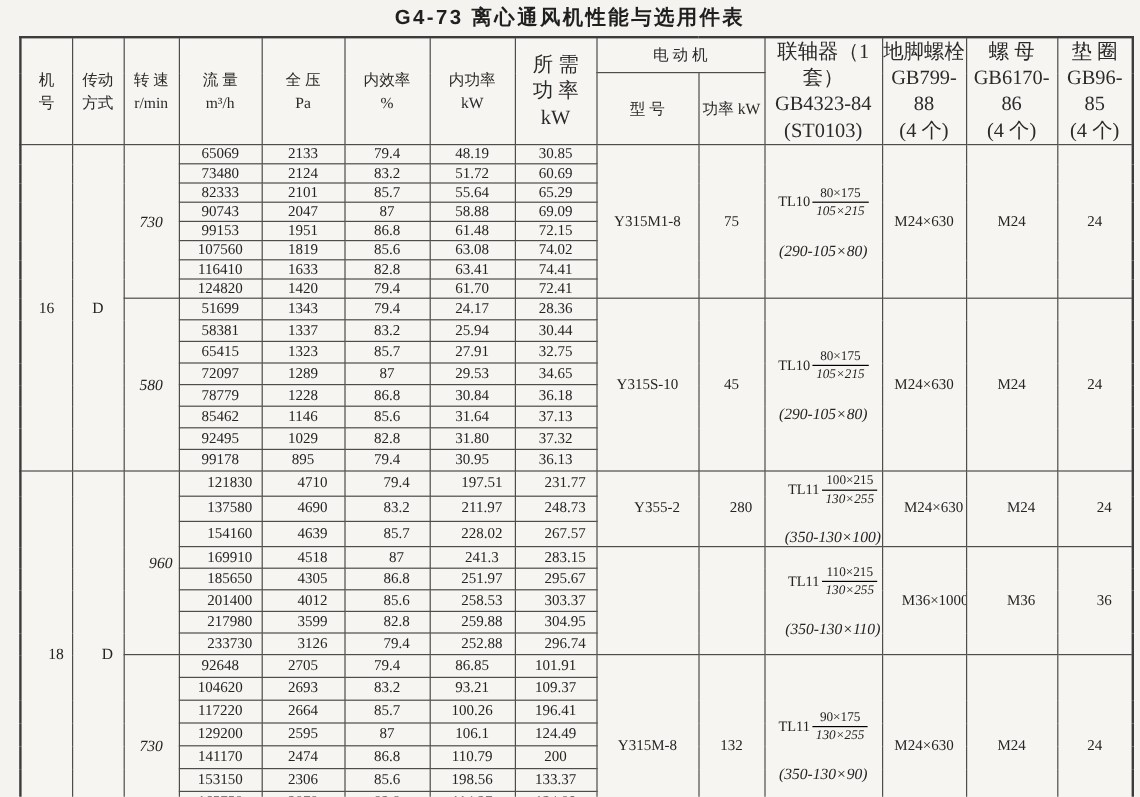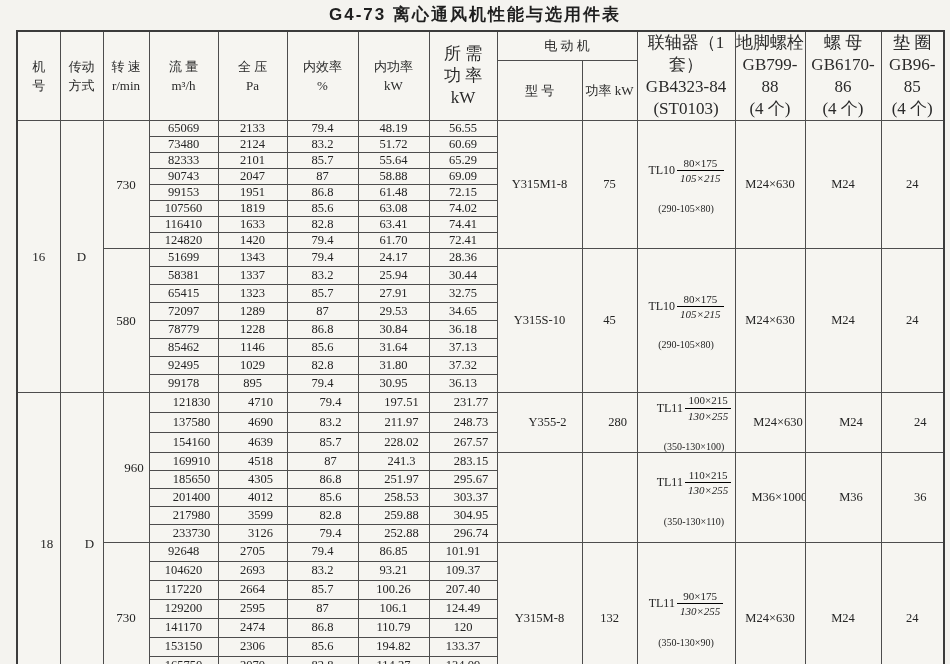--- a/index.html
+++ b/index.html
@@ -36,27 +36,27 @@
   }
   tr.h1 { height:26px; }
   tr.h2 { height:52px; }
   th.tight { line-height:1.3; font-size:17px; }
   td { font-size:12.5px; line-height:1.1; color:#242424; }
   tr.blk-0 td { height:15px; }
   tr.blk-1 td { height:17px; }
   tr.blk-2 td { height:17px;padding-left:16px; }
   tr.blk-3 td { height:18px; }
   td.c-mno, td.c-drv { font-size:13px;margin-left:32px; }
-  td.c-spd { font-size:13px; }
+  td.c-spd { font-size:13px;font-style:italic; }
   .cpl-top { display:flex; align-items:center; justify-content:center; }
   .cpl-model { font-size:12px; margin-right:2px; }
   .frac { display:inline-block; text-align:center; font-size:11px; line-height:1.3; }
   .fnum { display:block; border-bottom:1px solid #000000; padding:0 3px; }
   .fden { display:block; padding:0 3px;font-style:italic; }
-  .cpl-note { font-size:10px; margin-top:18px; line-height:1.1; }
+  .cpl-note { font-size:13px; margin-top:18px; line-height:1.1;font-style:italic; }
 </style>
 </head>
 <body>
 
 <div class="page">
   <div class="title">G4-73 离心通风机性能与选用件表</div>
 
   <table class="fan">
     <colgroup>
       <col style="width:43px">
@@ -114,21 +114,21 @@
     </thead>
     <tbody id="table-body">
         <tr class="blk-0">
           <td class="c-mno" rowspan="16">16</td>
           <td class="c-drv" rowspan="16">D</td>
           <td class="c-spd" rowspan="8">730</td>
           <td class="c-val">65069</td>
           <td class="c-val">2133</td>
           <td class="c-val">79.4</td>
           <td class="c-val">48.19</td>
-          <td class="c-val">56.55</td>
+          <td class="c-val">30.85</td>
           <td class="c-mdl" rowspan="8">Y315M1-8</td>
           <td class="c-mpw" rowspan="8">75</td>
           <td class="c-cpl" rowspan="8">
             <div class="cpl-top">
               <span class="cpl-model">TL10</span>
               <span class="frac">
                 <span class="fnum">80×175</span>
                 <span class="fden">105×215</span>
               </span>
             </div>
@@ -376,41 +376,41 @@
           <td class="c-val">2693</td>
           <td class="c-val">83.2</td>
           <td class="c-val">93.21</td>
           <td class="c-val">109.37</td>
         </tr>
         <tr class="blk-3">
           <td class="c-val">117220</td>
           <td class="c-val">2664</td>
           <td class="c-val">85.7</td>
           <td class="c-val">100.26</td>
-          <td class="c-val">207.40</td>
+          <td class="c-val">196.41</td>
         </tr>
         <tr class="blk-3">
           <td class="c-val">129200</td>
           <td class="c-val">2595</td>
           <td class="c-val">87</td>
           <td class="c-val">106.1</td>
           <td class="c-val">124.49</td>
         </tr>
         <tr class="blk-3">
           <td class="c-val">141170</td>
           <td class="c-val">2474</td>
           <td class="c-val">86.8</td>
           <td class="c-val">110.79</td>
-          <td class="c-val">120</td>
+          <td class="c-val">200</td>
         </tr>
         <tr class="blk-3">
           <td class="c-val">153150</td>
           <td class="c-val">2306</td>
           <td class="c-val">85.6</td>
-          <td class="c-val">194.82</td>
+          <td class="c-val">198.56</td>
           <td class="c-val">133.37</td>
         </tr>
         <tr class="blk-3">
           <td class="c-val">165750</td>
           <td class="c-val">2070</td>
           <td class="c-val">82.8</td>
           <td class="c-val">114.27</td>
           <td class="c-val">134.09</td>
         </tr>
         <tr class="blk-3">

